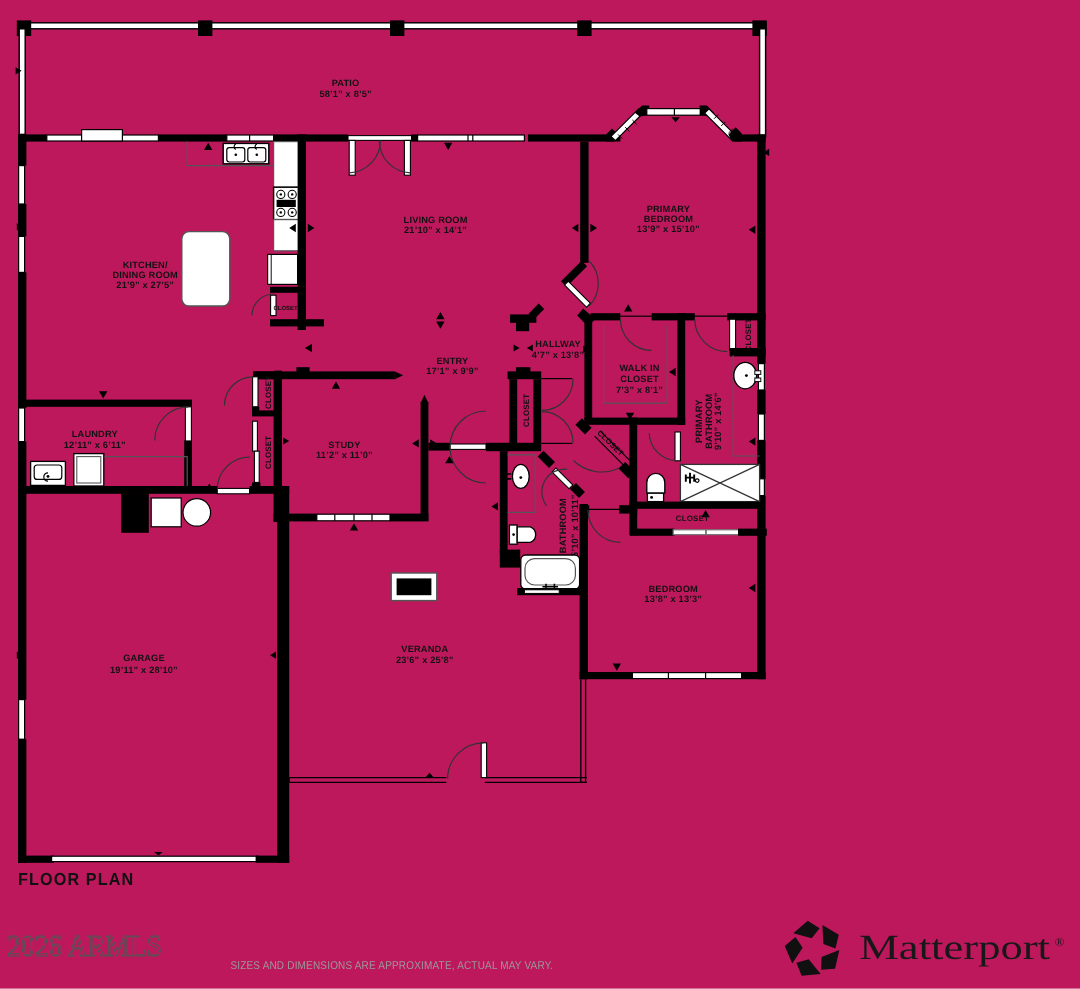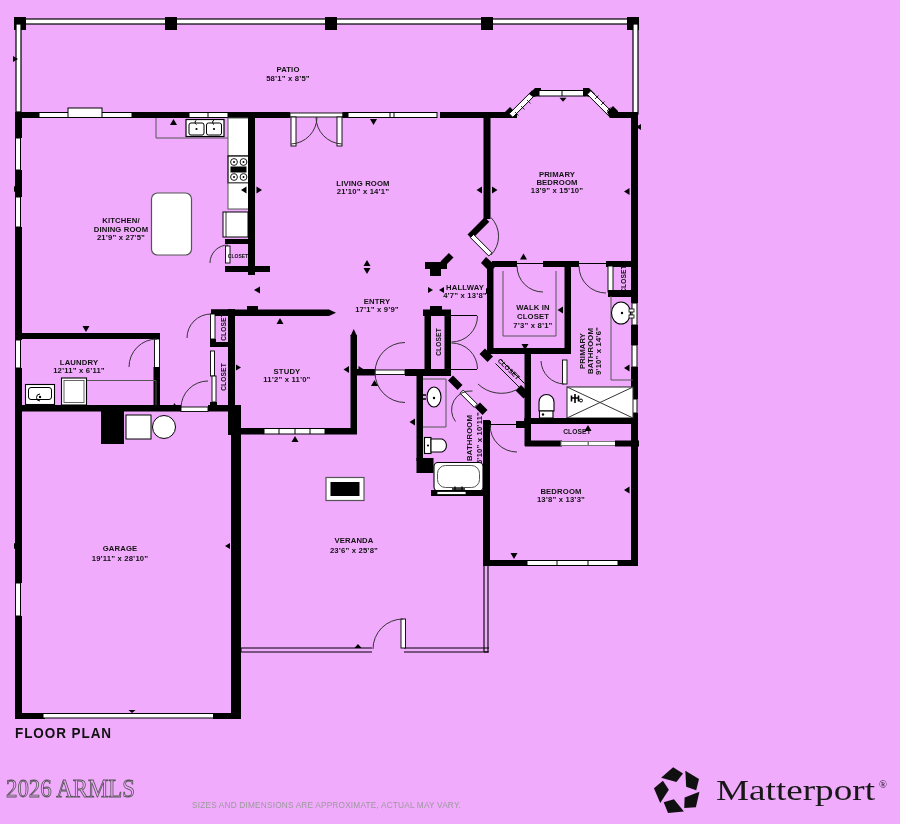--- a/index.html
+++ b/index.html
@@ -1,16 +1,16 @@
 <!DOCTYPE html>
 <html><head>
 <meta charset="utf-8">
 <style>
   html,body{margin:0;padding:0;background:#fff;}
-  .page{position:relative;width:900px;height:824px;background:#f0abfc;overflow:hidden;}
+  .page{position:relative;width:900px;height:824px;background:#be185d;overflow:hidden;}
   svg{position:absolute;top:0;left:0;}
   text{font-family:"Liberation Sans", sans-serif;fill:#111;}
   .rm{font-size:7.7px;font-weight:700;letter-spacing:.15px;}
   .cl{font-size:6.6px;font-weight:700;letter-spacing:.15px;}
   .tcl{font-size:5px;font-weight:700;}
 </style>
 </head>
 <body>
 <div class="page">
 <svg width="900" height="824" viewBox="0 0 900 824">

